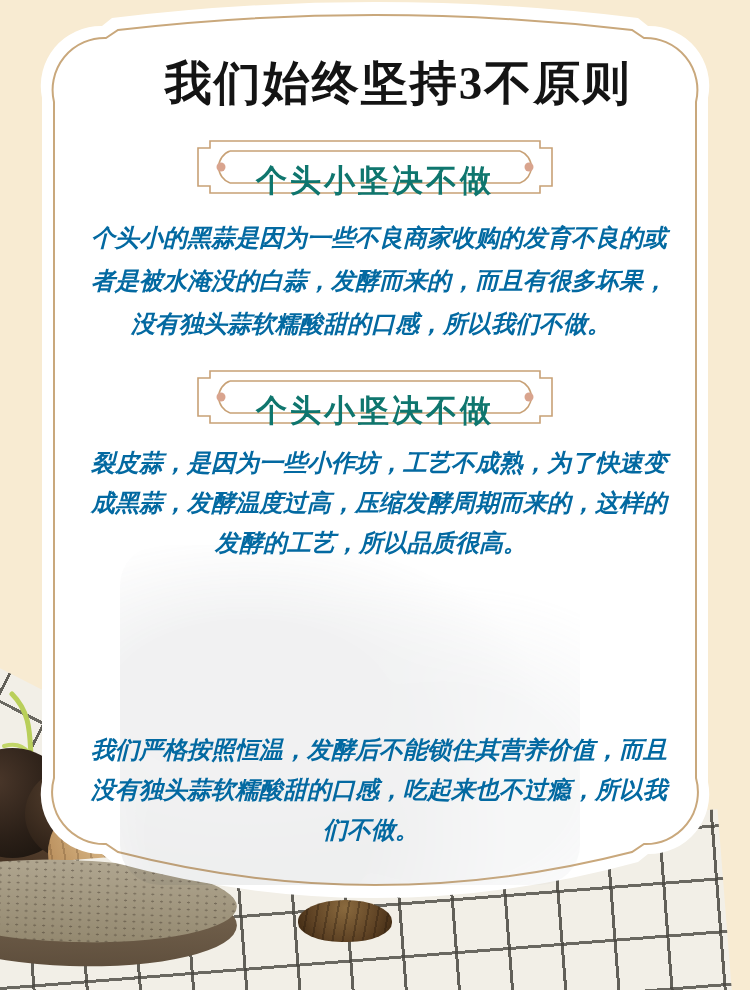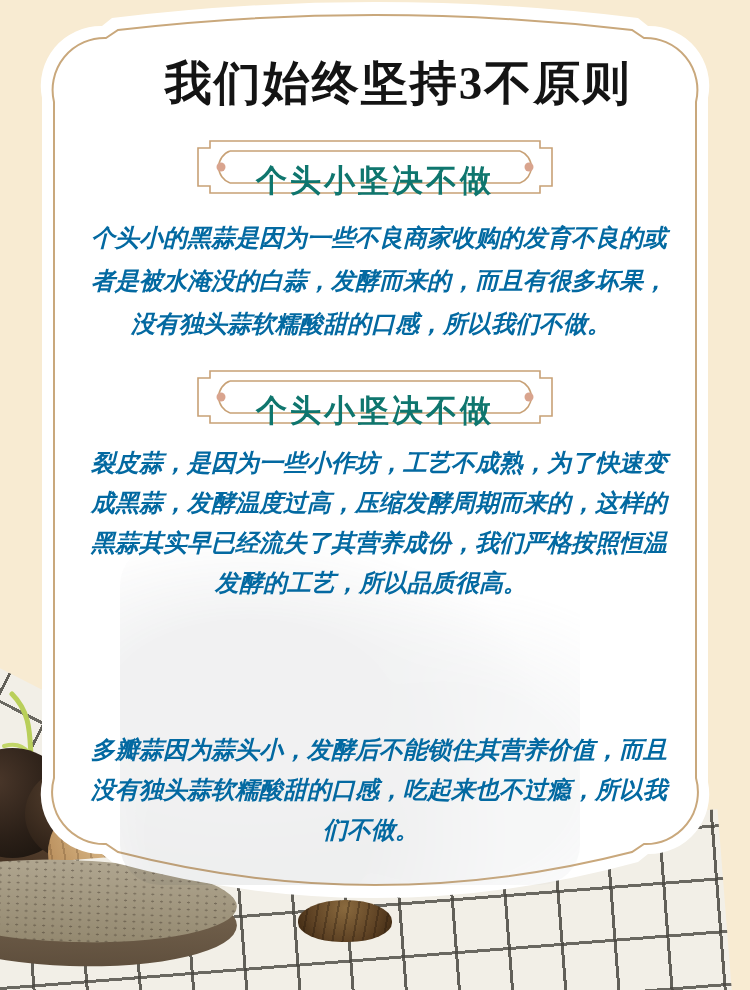--- a/index.html
+++ b/index.html
@@ -140,25 +140,24 @@
         <path d="M330 13 A17 17 0 0 1 330 45" fill="#ffffff" stroke="#c8a176" stroke-width="1.6"></path>
         <circle cx="31" cy="29" r="4.5" fill="#d9a48e"></circle>
         <circle cx="339" cy="29" r="4.5" fill="#d9a48e"></circle>
       </svg>
       <span class="label">个头小坚决不做</span>
     </div>
 
     <div class="para para2">
       <div class="line">裂皮蒜，是因为一些小作坊，工艺不成熟，为了快速变</div>
       <div class="line">成黑蒜，发酵温度过高，压缩发酵周期而来的，这样的</div>
-      <div class="line">黑蒜其实早已经流失了其营养成份，我们严格按照恒温</div>
       <div class="line">发酵的工艺，所以品质很高。</div>
     </div>
 
 
     <div class="para para3">
-      <div class="line">多瓣蒜因为蒜头小，发酵后不能锁住其营养价值，而且</div>
+      <div class="line">我们严格按照恒温，发酵后不能锁住其营养价值，而且</div>
       <div class="line">没有独头蒜软糯酸甜的口感，吃起来也不过瘾，所以我</div>
       <div class="line">们不做。</div>
     </div>
 
   </div>
 </div>
 
 </body></html>

